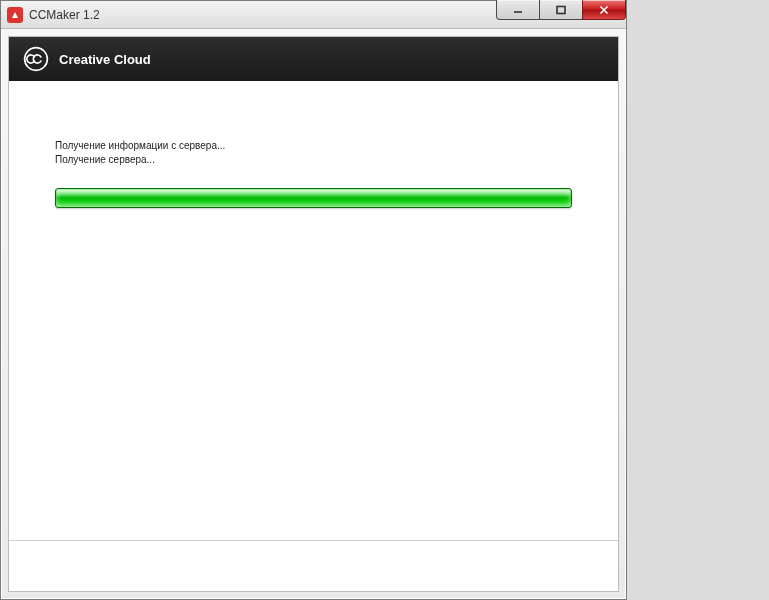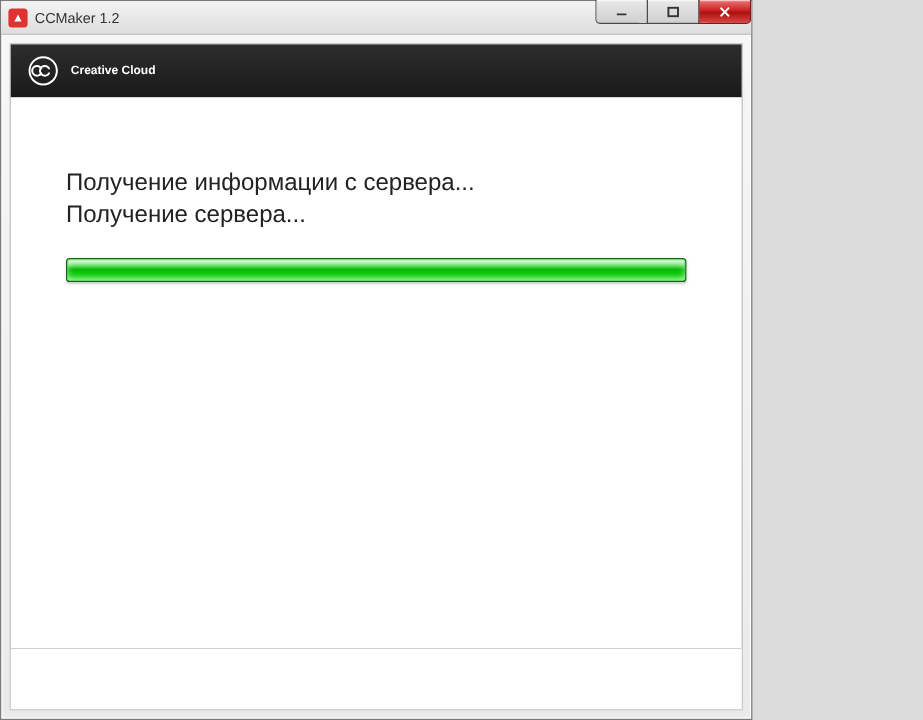--- a/index.html
+++ b/index.html
@@ -80,30 +80,30 @@
     align-items: center;
     padding: 0 14px;
     color: #fff;
   }
   .cc-logo {
     width: 26px; height: 26px;
     margin-right: 10px;
     flex-shrink: 0;
   }
   .cc-title {
-    font-size: 10px;
+    font-size: 13px;
     font-weight: 600;
   }
   .content {
     flex: 1;
     padding: 58px 46px 0 46px;
     position: relative;
   }
   .status-line {
-    font-size: 20px;
+    font-size: 10px;
     color: #222;
     line-height: 1.35;
   }
   .progressbar {
     margin-top: 22px;
     height: 20px;
     width: 100%;
     border: 1px solid #0b6b0b;
     border-radius: 3px;
     background: linear-gradient(

